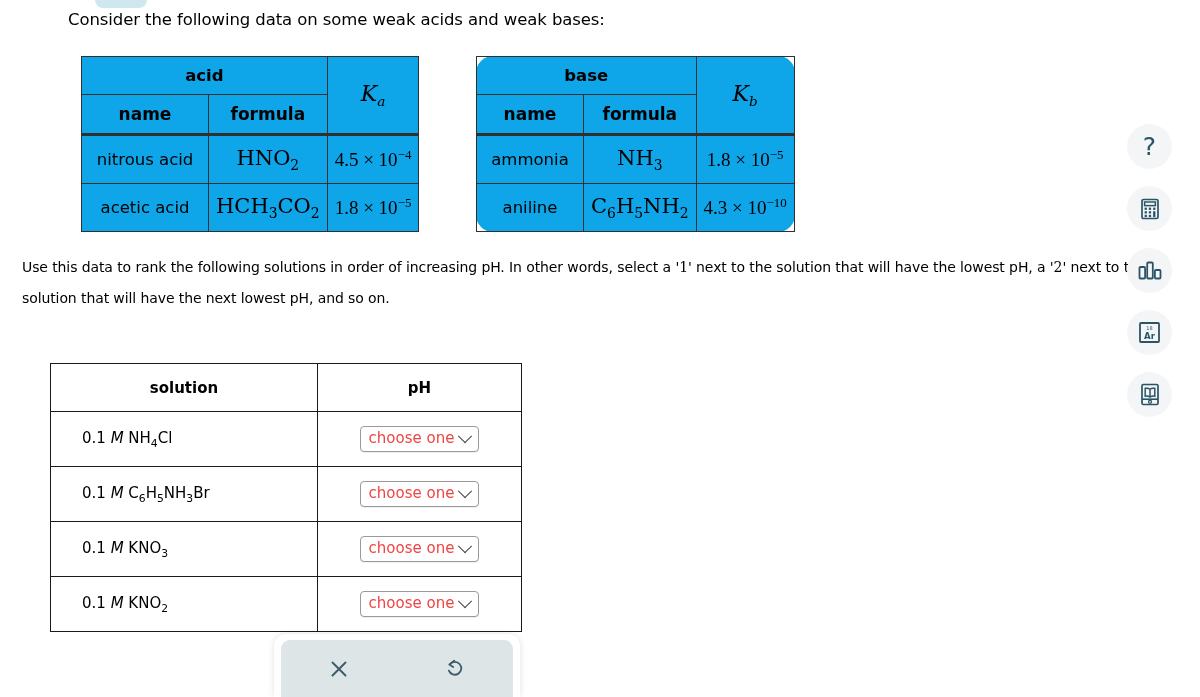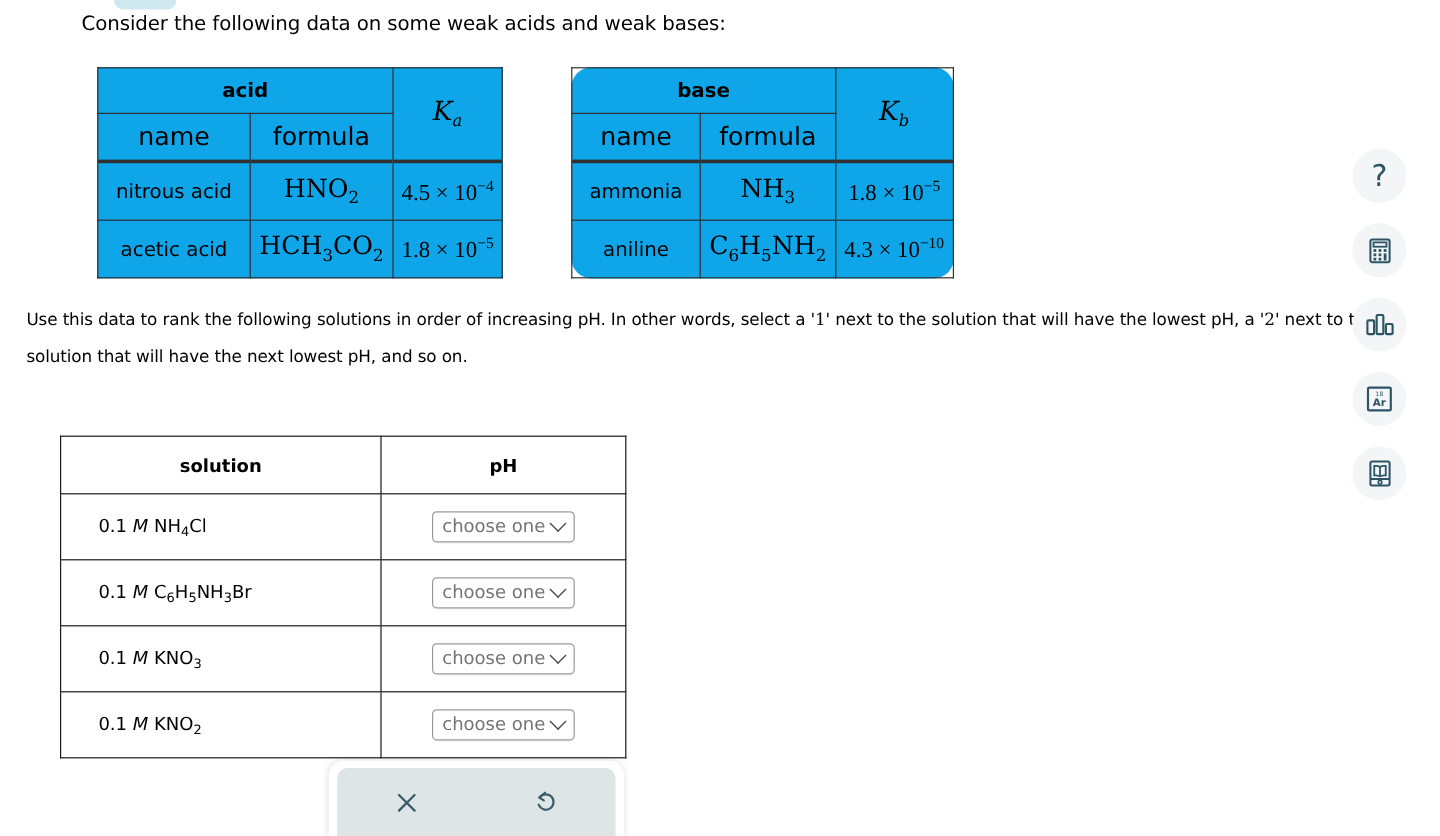--- a/index.html
+++ b/index.html
@@ -64,22 +64,22 @@
     text-align: center;
     vertical-align: middle;
     font-weight: normal;
   }
   .data-table .hdr-top {
     font-weight: bold;
     font-size: 16.5px;
     height: 37px;
   }
   .data-table .hdr-sub {
-    font-weight: normal;
-    font-size: 21px;
+    font-weight: bold;
+    font-size: 17px;
     height: 38px;
     border-bottom-width: 3px;
   }
   .data-table .k-head {
     border-bottom-width: 3px;
     font-family: "DejaVu Serif", "Liberation Serif", serif;
     font-size: 22px;
   }
   .data-table .k-head i {
     font-style: italic;
@@ -159,21 +159,21 @@
   .choose-select {
     display: inline-flex;
     align-items: center;
     gap: 6px;
     background: #ffffff;
     border: 1px solid #9a9a9a;
     border-radius: 4px;
     padding: 4px 8px 5px 8px;
     font-size: 15px;
     font-family: "DejaVu Sans", "Liberation Sans", sans-serif;
-    color: #737373;
+    color: #ef4444;
     line-height: 1;
     cursor: pointer;
     box-shadow: 0 1px 0 rgba(0,0,0,0.06);
   }
   .choose-select .chev {
     display: inline-block;
     width: 9px;
     height: 9px;
     border-right: 1.4px solid #444;
     border-bottom: 1.4px solid #444;

